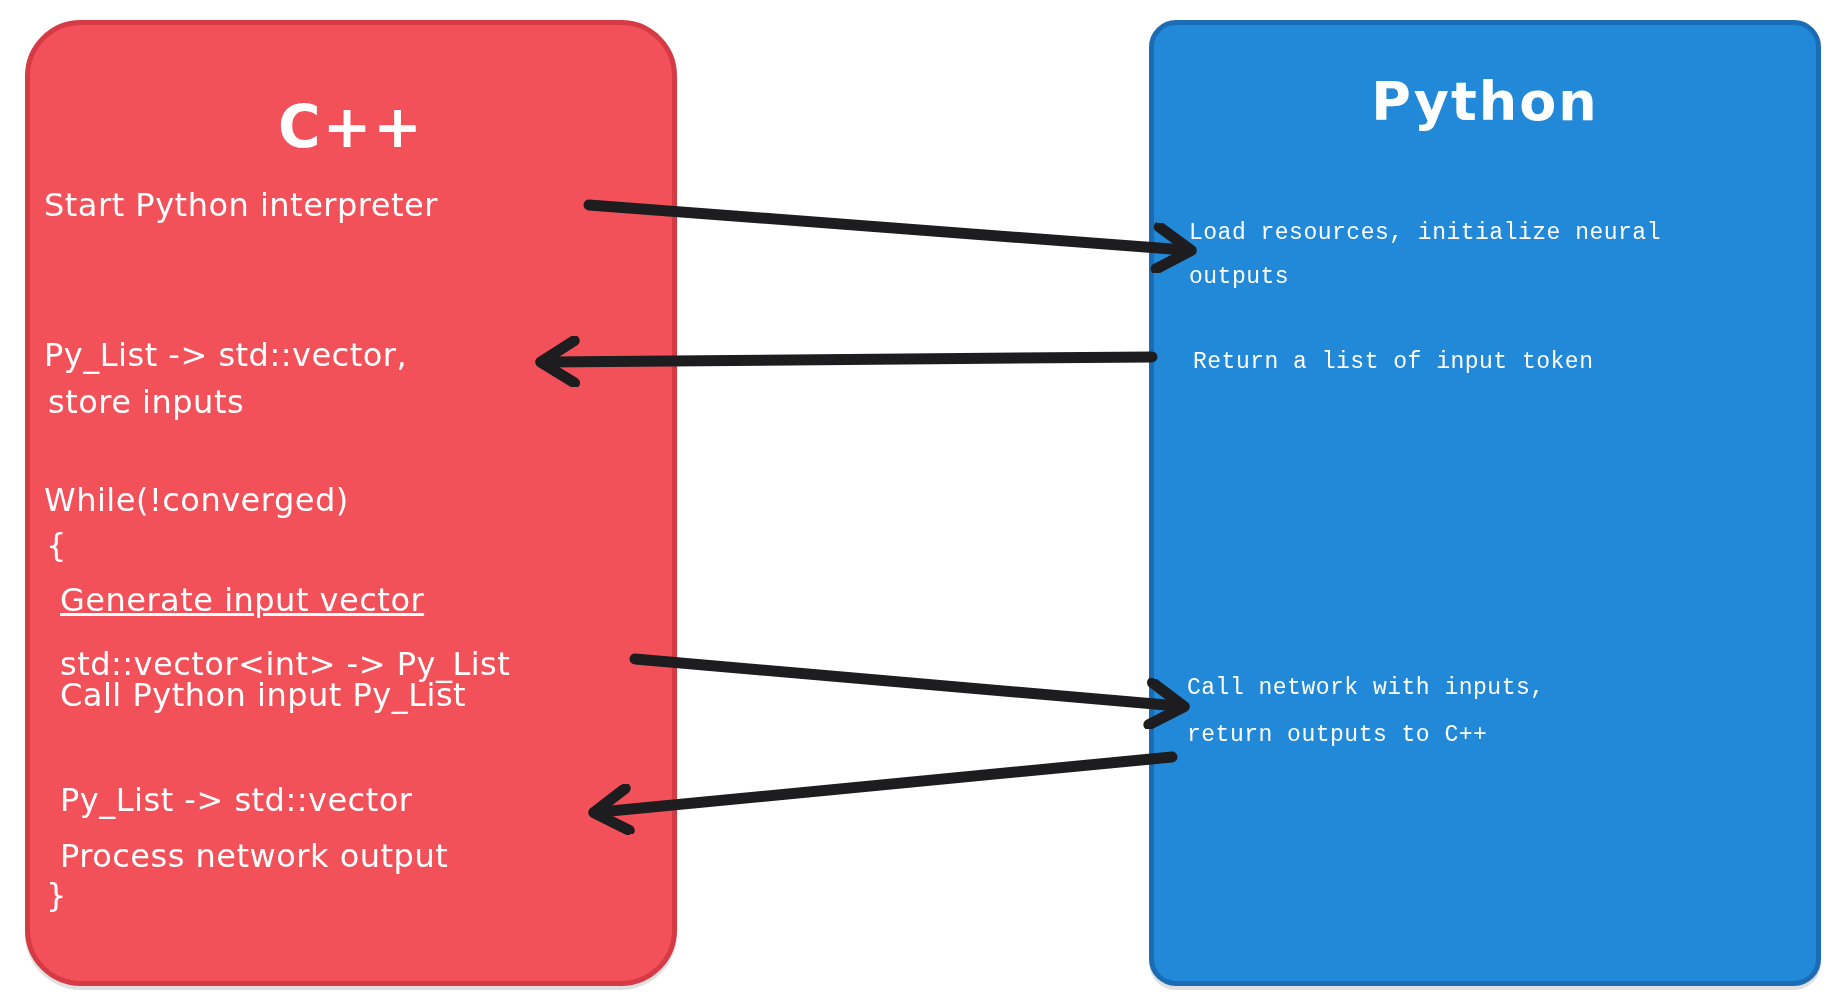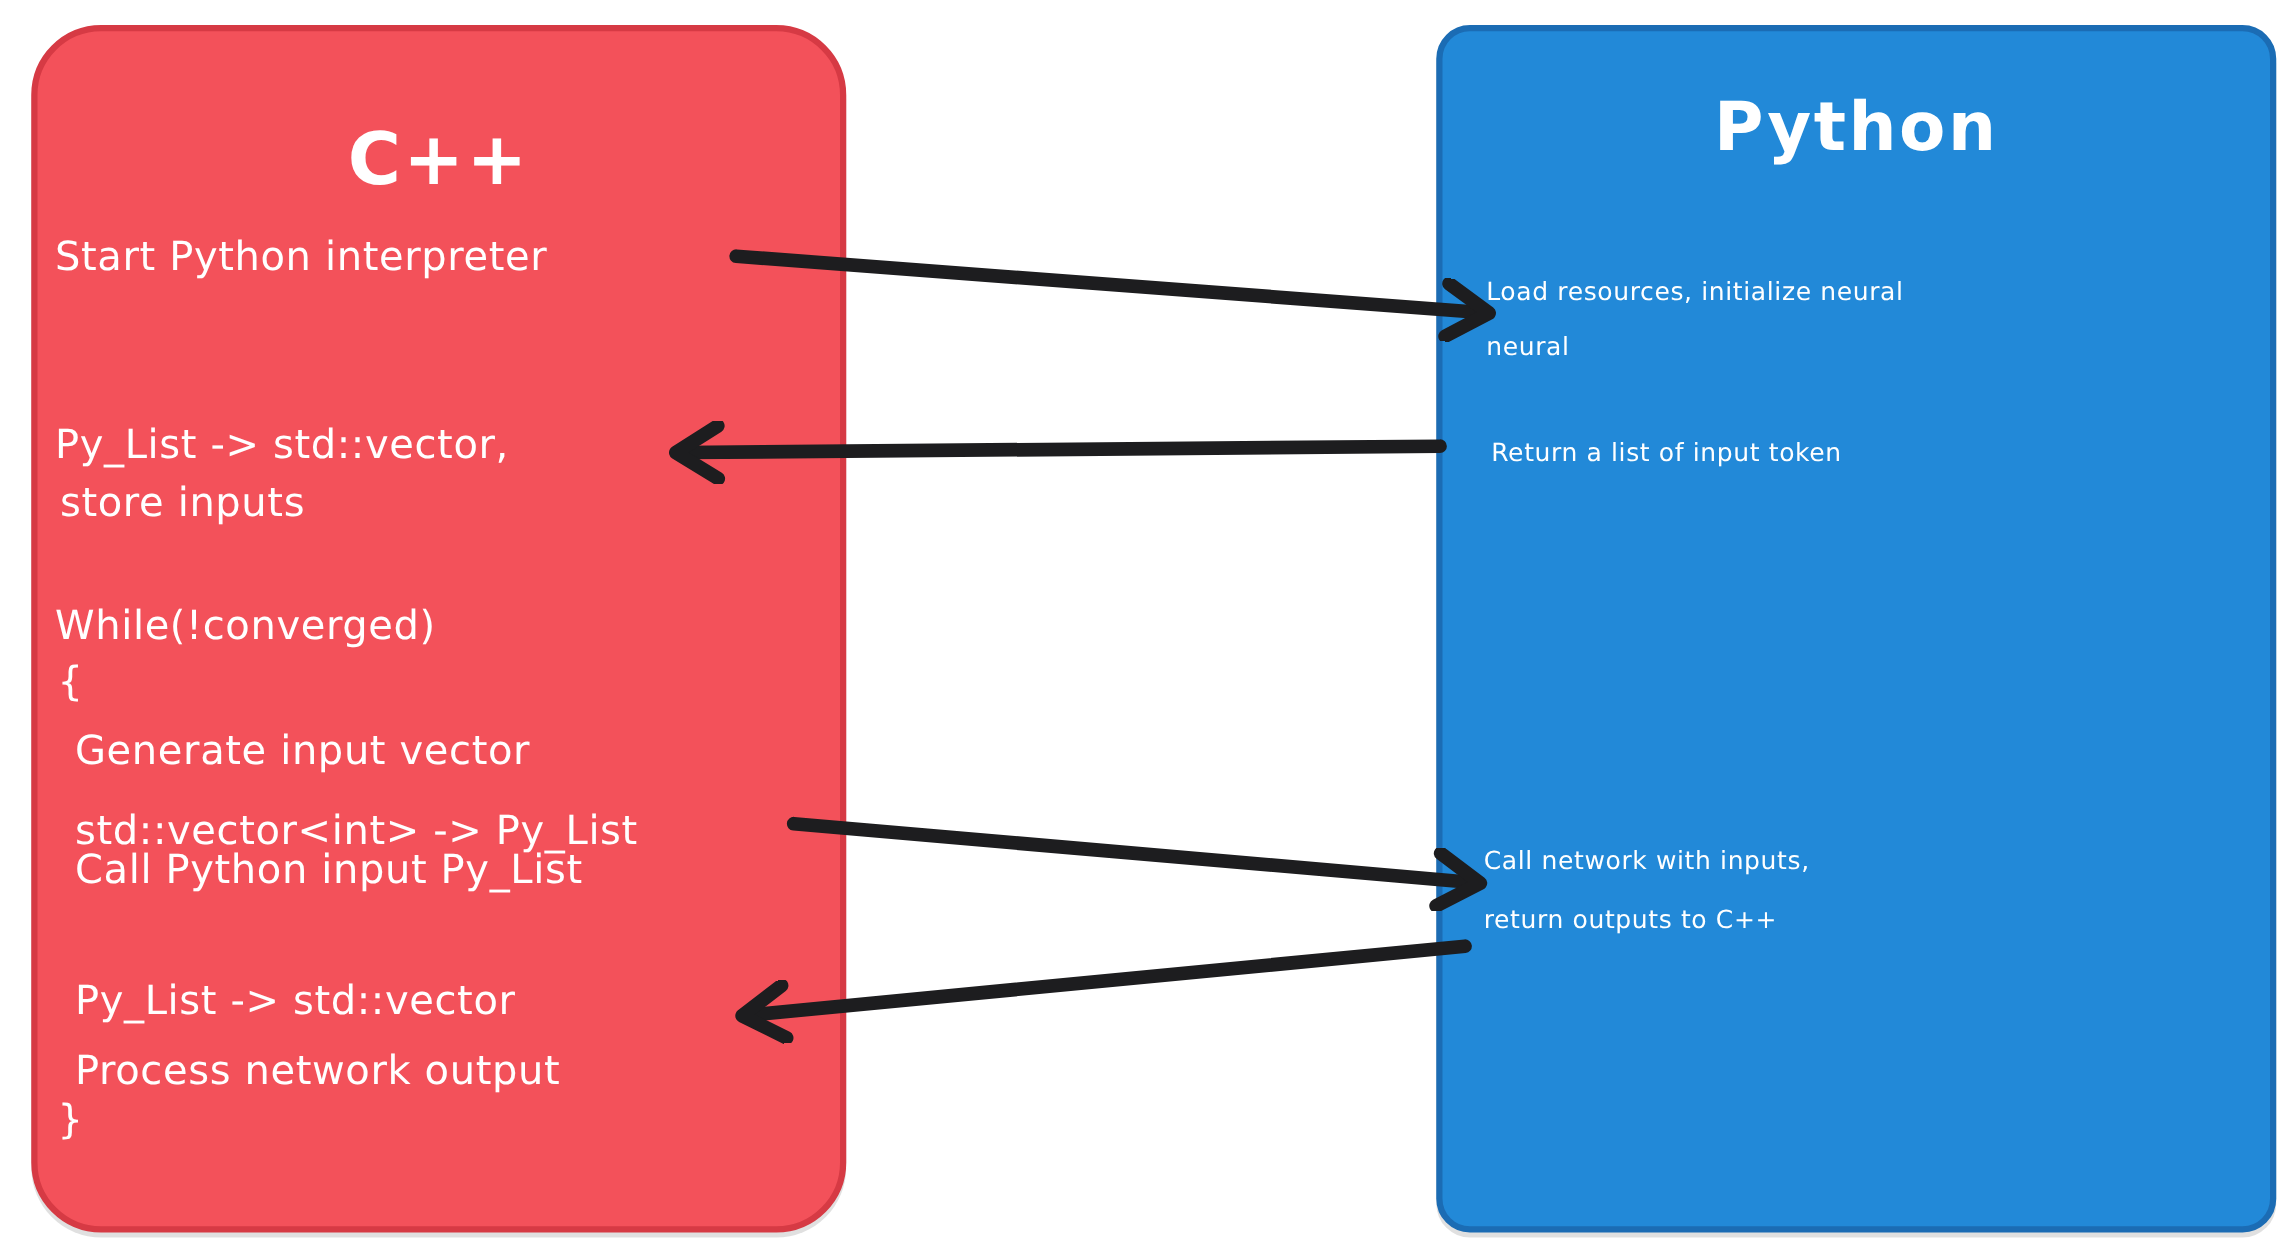--- a/index.html
+++ b/index.html
@@ -40,29 +40,29 @@
   .panel-cpp .panel-title { top: 68px; font-size: 58px; }
   .panel-python .panel-title { top: 45px; font-size: 54px; }
   .line {
     position: absolute;
     color: #ffffff;
     white-space: nowrap;
     line-height: 44px;
     letter-spacing: 0.5px;
   }
   .panel-cpp .line { font-size: 32px; }
-  .panel-python .line { font-size: 20px; }
+  .panel-python .line { font-size: 23px; font-family: Liberation Mono, monospace; }
 
   
   .r0  { left: 14px; top: 158px; }
   .r1  { left: 14px; top: 308px; }
   .r2  { left: 18px; top: 355px; text-align: right; }
   .r3  { left: 14px; top: 453px; }
   .r4  { left: 16px; top: 498px; }
-  .r5  { left: 30px; top: 553px; }
+  .r5  { left: 30px; top: 553px; text-decoration: underline; }
   .r6  { left: 30px; top: 601px; margin-top: 16px; }
   .r7  { left: 30px; top: 648px; }
   .r8  { left: 30px; top: 753px; }
   .r9  { left: 30px; top: 809px; }
   .r10 { left: 16px; top: 848px; }
 
   
   .b0 { left: 35px; top: 186px; }
   .b1 { left: 35px; top: 230px; }
   .b2 { left: 39px; top: 315px; }
@@ -93,21 +93,21 @@
     <div class="line r6">std::vector&lt;int&gt; -&gt; Py_List</div>
     <div class="line r7">Call Python input Py_List</div>
     <div class="line r8">Py_List -&gt; std::vector</div>
     <div class="line r9">Process network output</div>
     <div class="line r10">}</div>
   </section>
 
   <section class="panel panel-python" style="background: rgb(34, 137, 216); border-color: rgb(27, 108, 180); border-radius: 27px;">
     <h1 class="panel-title">Python</h1>
     <div class="line b0">Load resources, initialize neural</div>
-    <div class="line b1">neural</div>
+    <div class="line b1">outputs</div>
     <div class="line b2">Return a list of input token</div>
     <div class="line b3">Call network with inputs,</div>
     <div class="line b4">return outputs to C++</div>
   </section>
 
   <svg class="arrows" viewBox="0 0 1833 998" xmlns="http://www.w3.org/2000/svg">
     <defs>
       <marker id="arrowhead" viewBox="0 0 12 12" refX="8.5" refY="6" markerWidth="4.6" markerHeight="4.6" orient="auto" markerUnits="strokeWidth">
         <path d="M2,1 L10,6 L2,11" fill="none" stroke="#1d1d1f" stroke-width="2.6" stroke-linecap="round" stroke-linejoin="round"></path>
       </marker>

